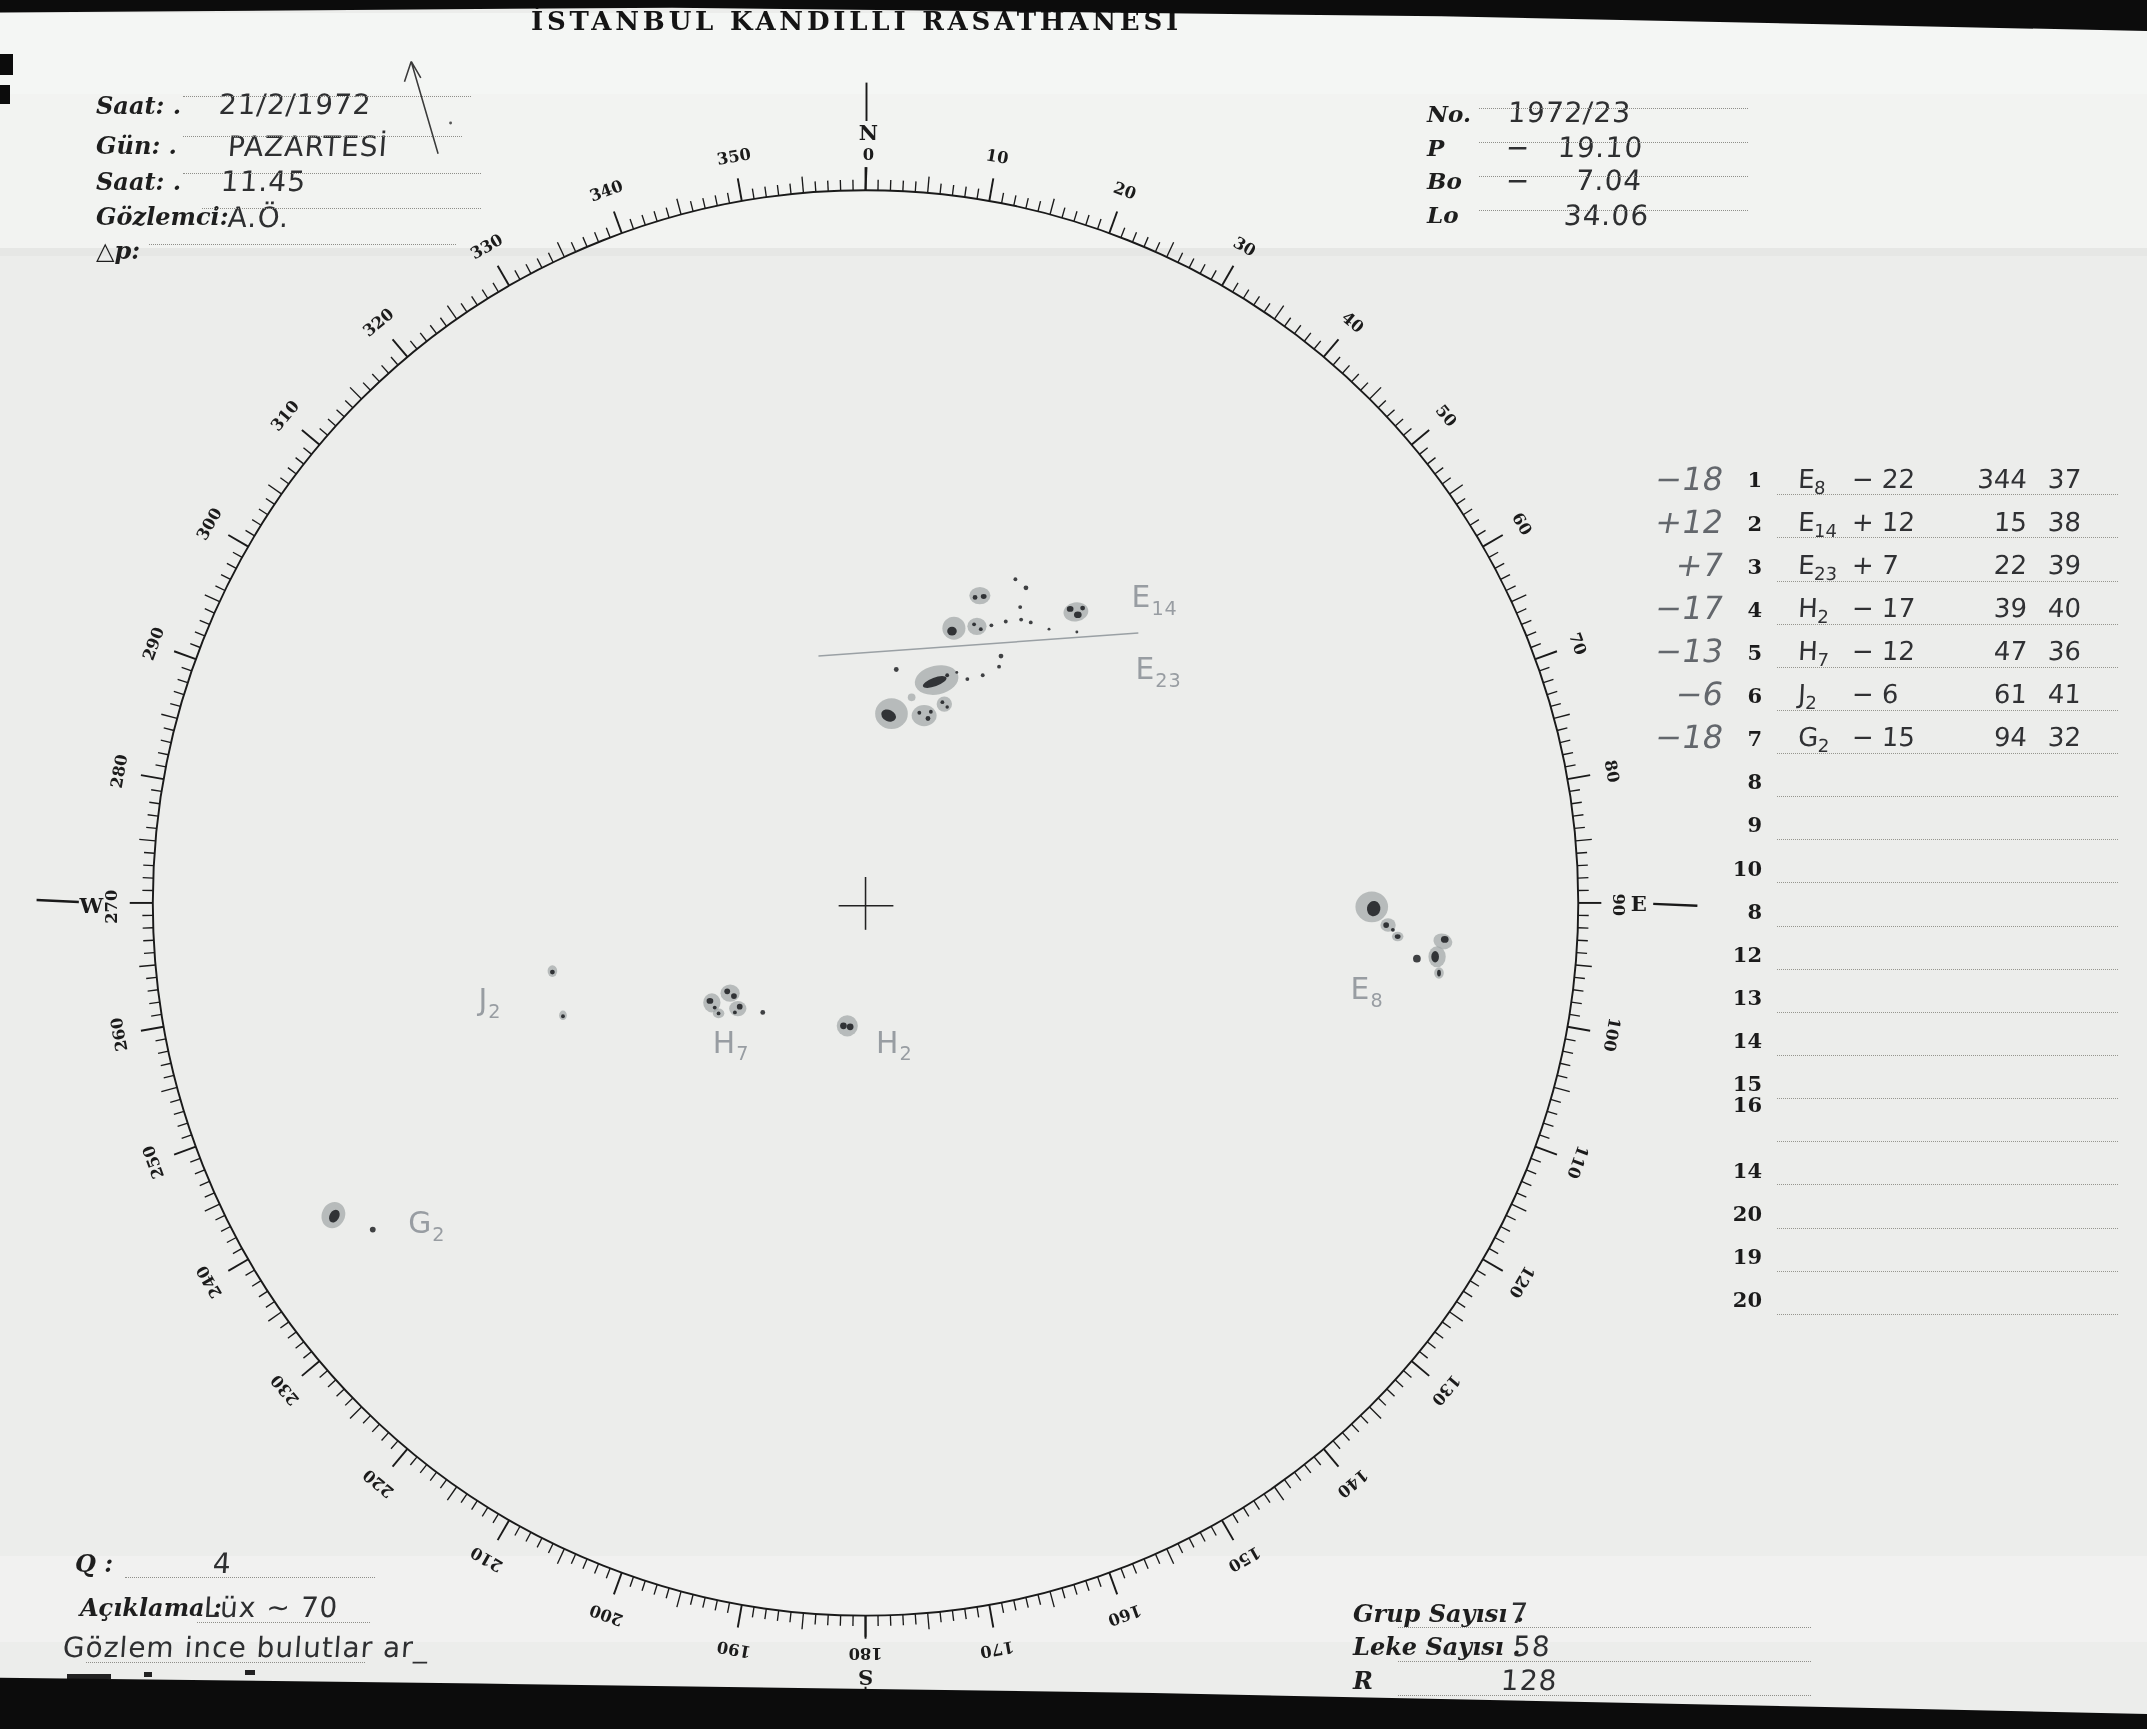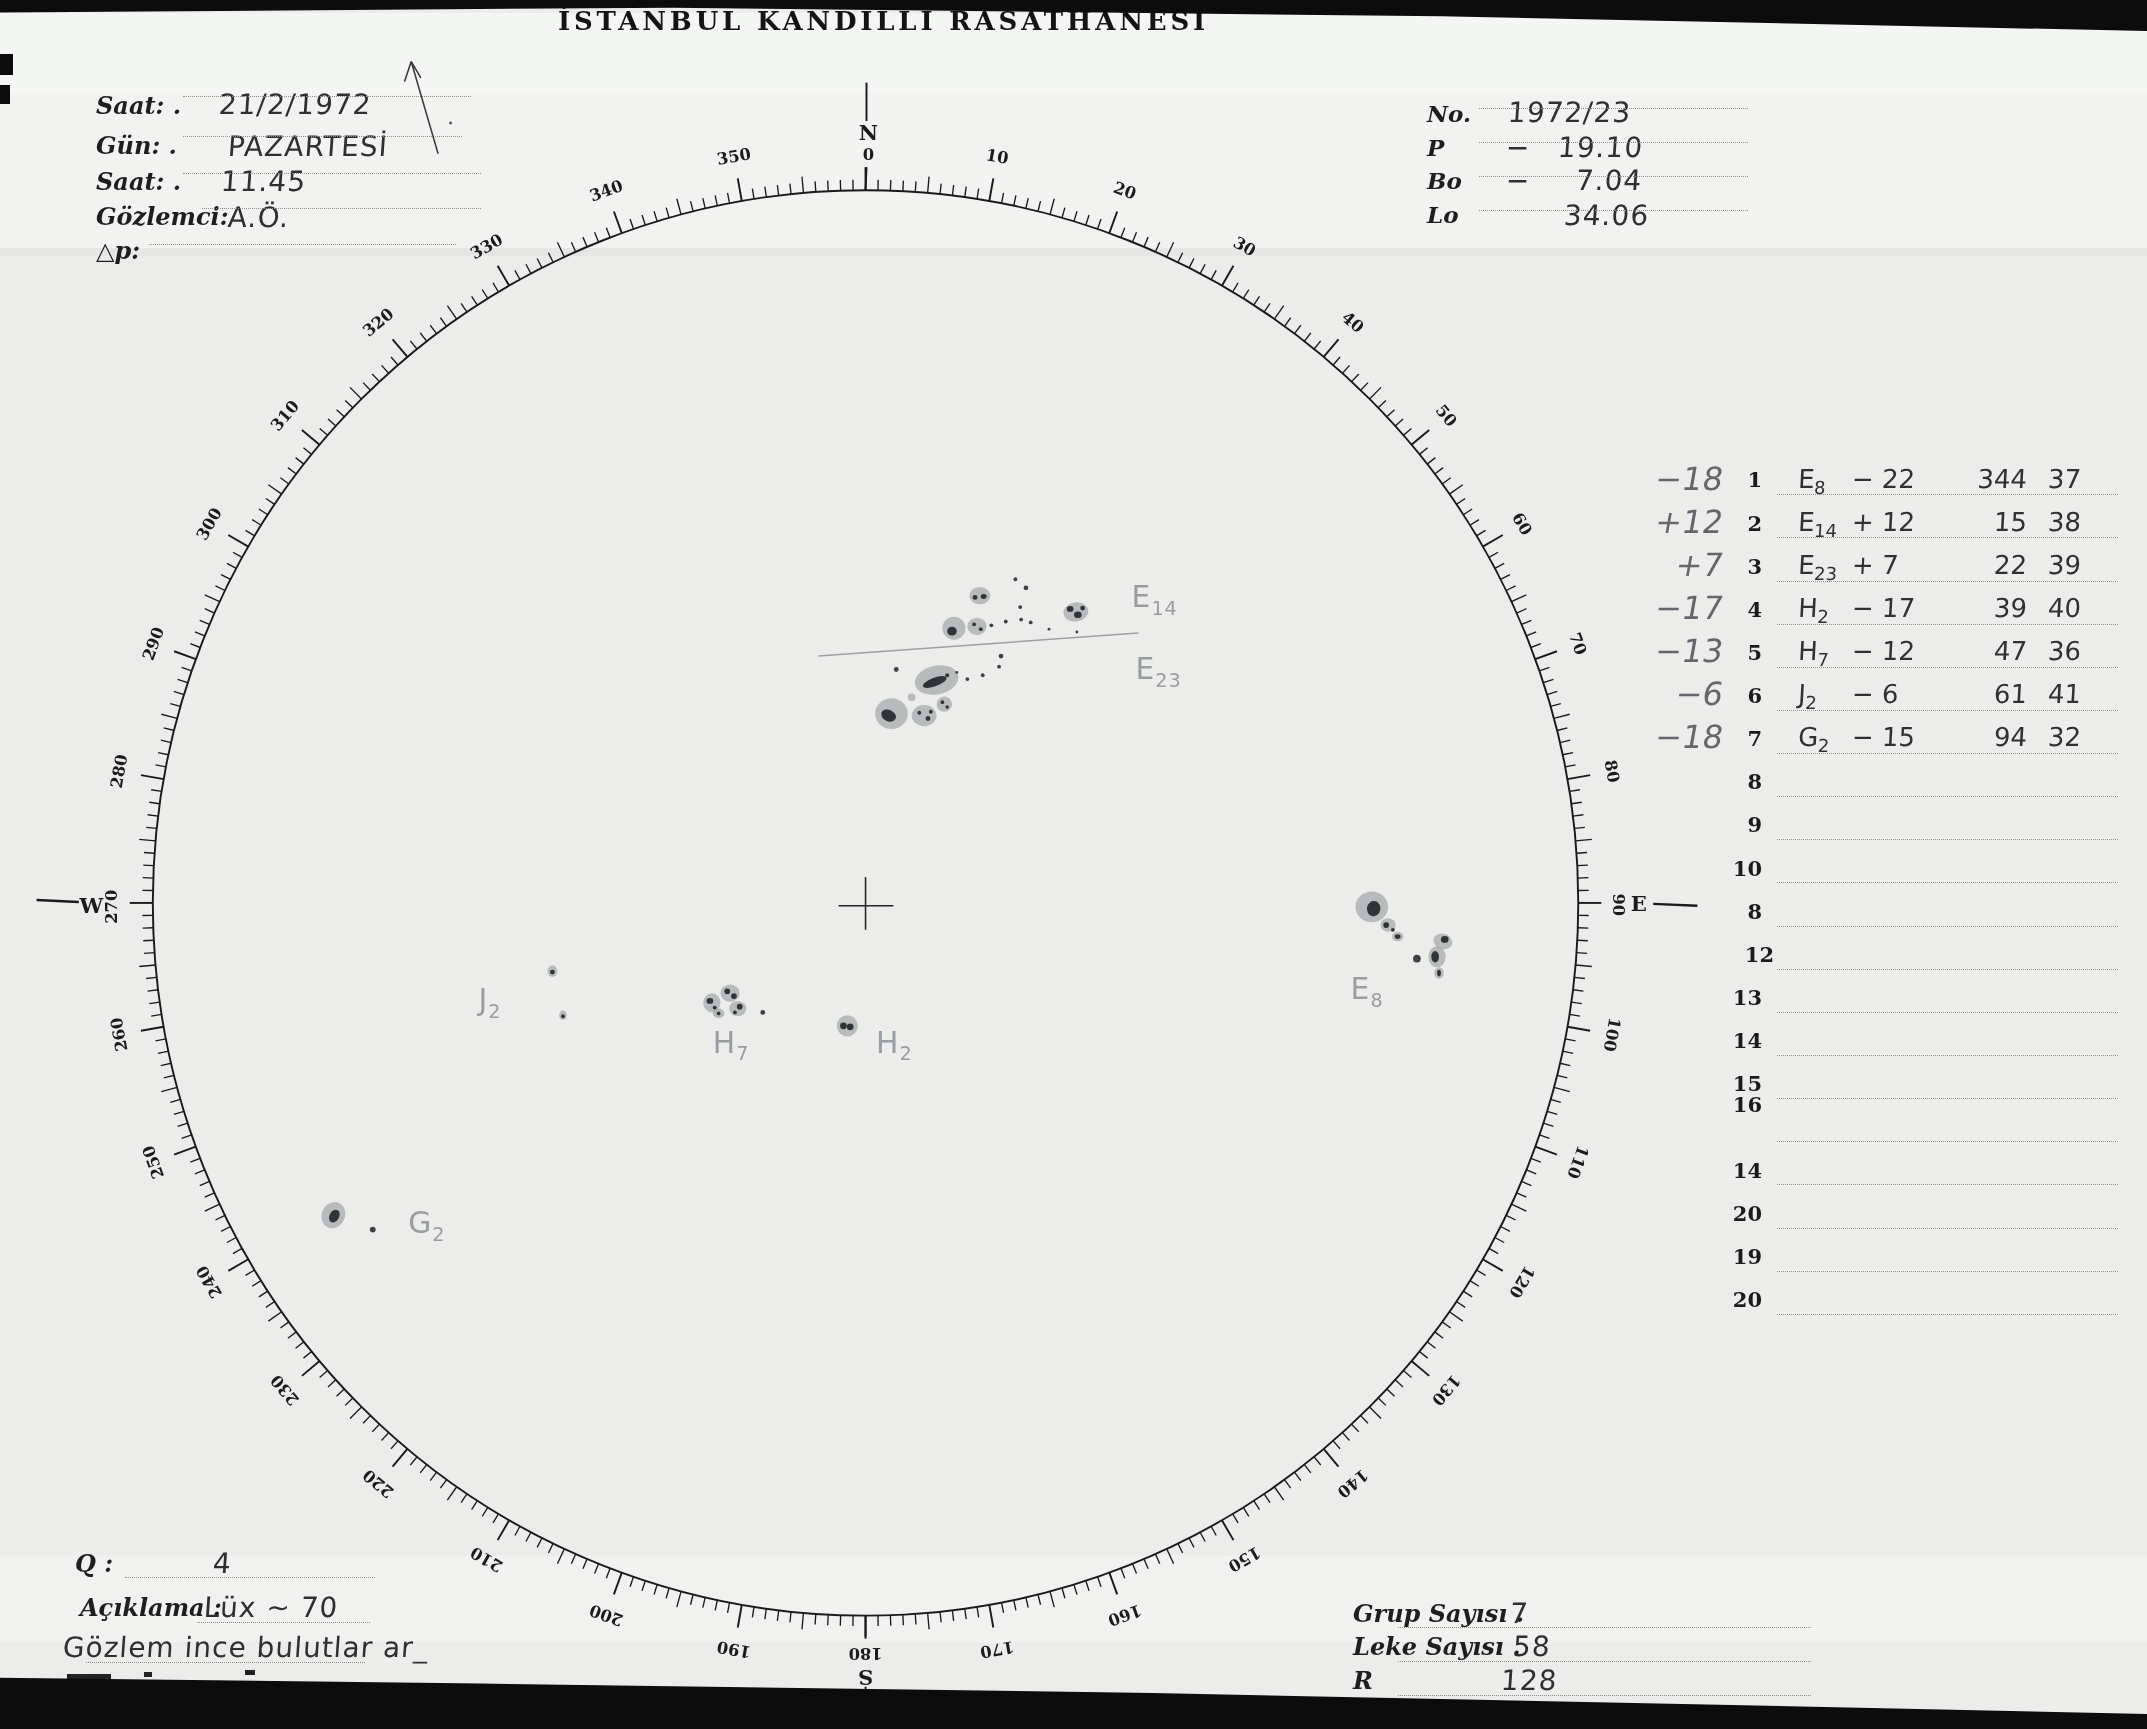--- a/index.html
+++ b/index.html
@@ -9,21 +9,21 @@
   .shade{position:absolute;left:0;width:100%;pointer-events:none;}
   .blackband{position:absolute;left:0;width:100%;background:#0c0c0c;}
   .mark{position:absolute;background:#0c0c0c;}
 
   .lbl{position:absolute;font:italic 600 24px "DejaVu Serif",serif;color:#1e1e1e;white-space:nowrap;}
   .lbl.sm{font-size:23px;}
   .hw{position:absolute;font:500 28px "DejaVu Sans",sans-serif;color:#2e2f31;
       white-space:nowrap;letter-spacing:1px;transform:skewX(-4deg);}
   .dots{position:absolute;height:0;border-bottom:1.9px dotted #8f8f8a;}
 
-  .title-wrap{position:absolute;left:451px;top:5.8px;width:865px;text-align:center;}
+  .title-wrap{position:absolute;left:424px;top:5.8px;width:865px;text-align:center;}
   .title1{font:700 26px "DejaVu Serif",serif;letter-spacing:3.8px;color:#141414;}
   .title2{font:700 22px "DejaVu Serif",serif;letter-spacing:2.9px;color:#141414;margin-top:3.8px;}
 
   svg text{user-select:none;}
   .deg{font:700 17px "DejaVu Serif",serif;fill:#1b1b1b;text-anchor:middle;dominant-baseline:middle;}
   .cmpL{font:700 22px "DejaVu Serif",serif;fill:#1b1b1b;text-anchor:middle;dominant-baseline:middle;}
   .penc{fill:#989da2;font-family:"DejaVu Sans",sans-serif;font-size:31px;letter-spacing:1px;}
 
   
   #obs-table{position:absolute;left:1633px;top:452px;width:514px;height:884px;}
@@ -660,21 +660,21 @@
       <div class="cell hr-r" style="left:317px;top:270px;width:77px;text-align:right;">94</div>
       <div class="cell" style="left:415px;top:270px;">32</div>
       <div class="rnum" style="left:96px;top:317px;">8</div>
       <div class="rdots" style="top:344px;"></div>
       <div class="rnum" style="left:96px;top:360px;">9</div>
       <div class="rdots" style="top:387px;"></div>
       <div class="rnum" style="left:96px;top:404px;">10</div>
       <div class="rdots" style="top:430px;"></div>
       <div class="rnum" style="left:96px;top:447px;">8</div>
       <div class="rdots" style="top:474px;"></div>
-      <div class="rnum" style="left:108px;top:490px;">12</div>
+      <div class="rnum" style="left:96px;top:490px;">12</div>
       <div class="rdots" style="top:517px;"></div>
       <div class="rnum" style="left:96px;top:533px;">13</div>
       <div class="rdots" style="top:560px;"></div>
       <div class="rnum" style="left:96px;top:576px;">14</div>
       <div class="rdots" style="top:603px;"></div>
       <div class="rnum" style="left:96px;top:619px;">15</div>
       <div class="rdots" style="top:646px;"></div>
       <div class="rnum" style="left:96px;top:640px;">16</div>
       <div class="rdots" style="top:689px;"></div>
       <div class="rnum" style="left:96px;top:706px;">14</div>

